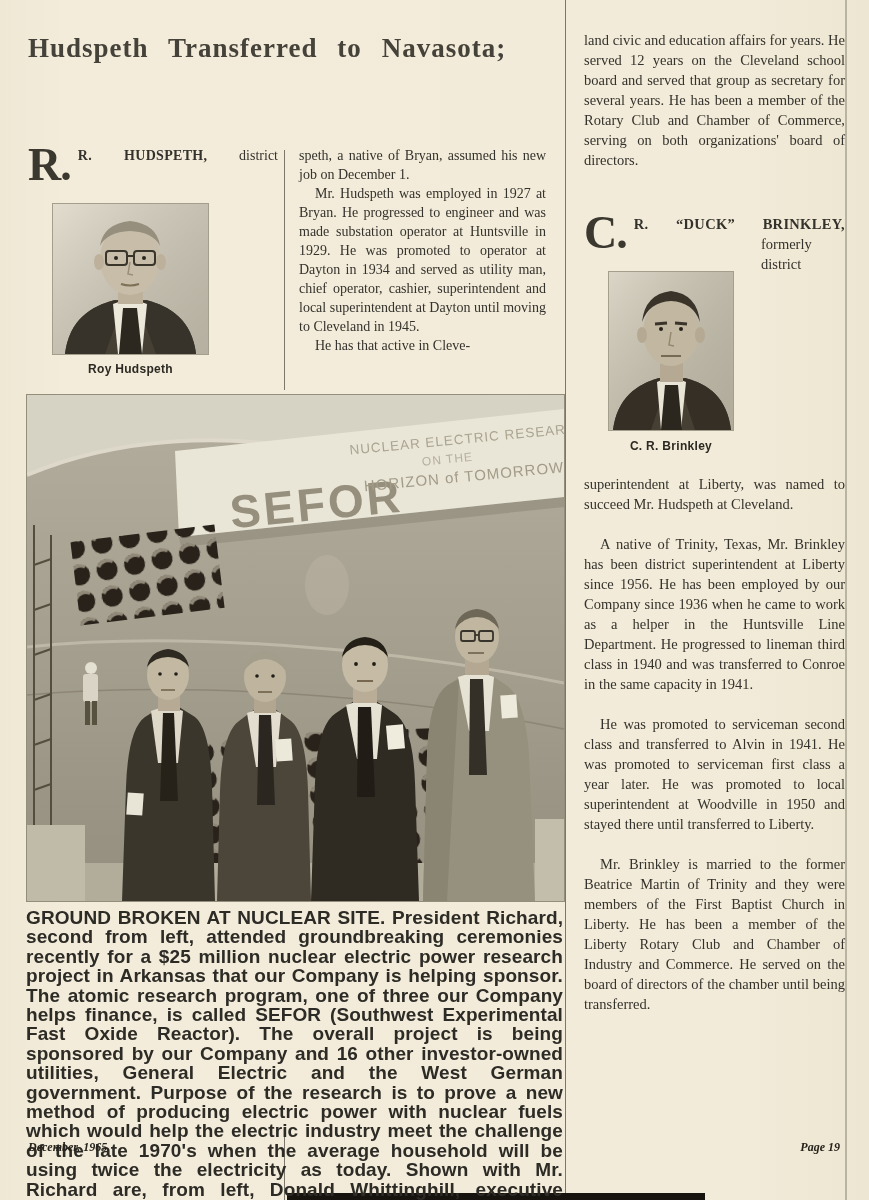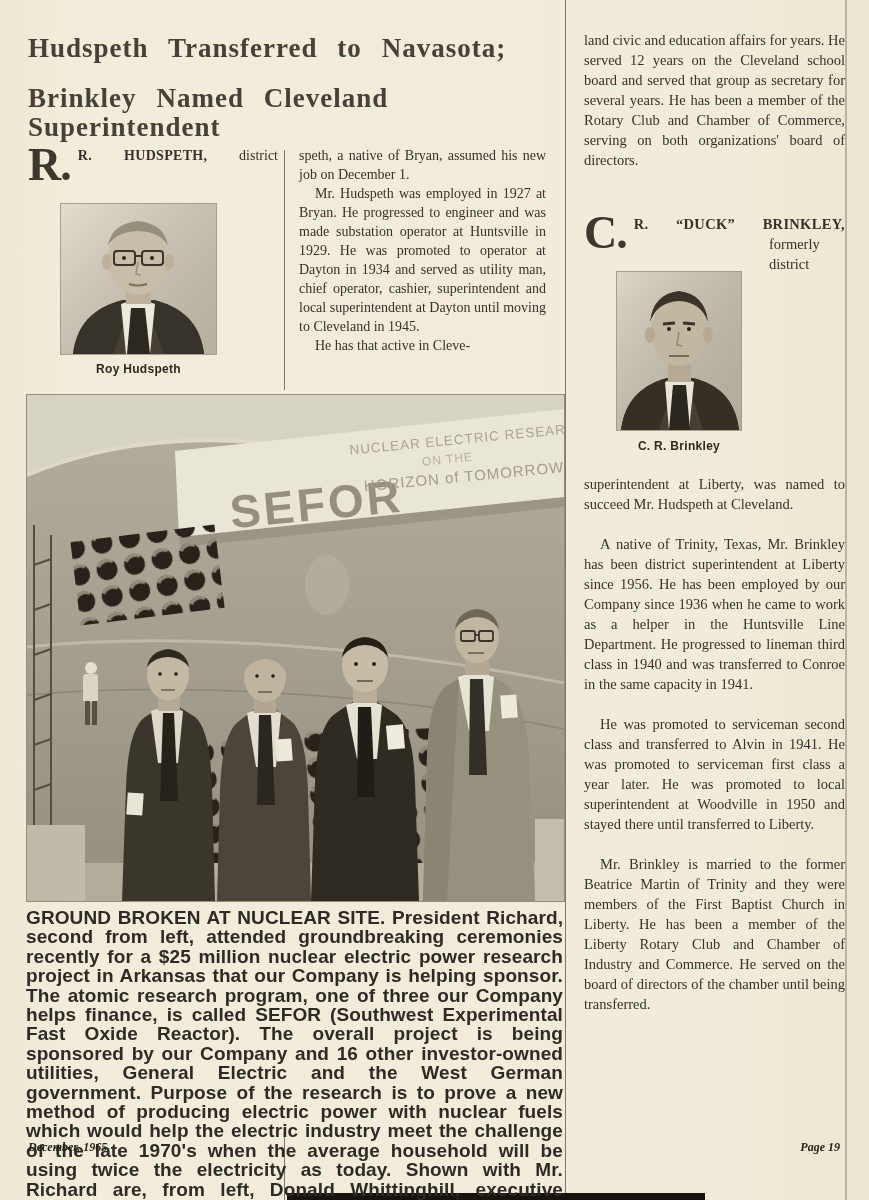--- a/index.html
+++ b/index.html
@@ -31,21 +31,21 @@
   .bodytext p, .rightcol p{margin:0;}
   .indent{text-indent:16px;}
   .rightcol p{margin-bottom:20px;}
   .rightcol p:last-child{margin-bottom:0;}
   .dropcap{
     float:left; font-size:46px; line-height:34px; font-weight:bold;
     padding:2px 7px 0 0; color:#3b382f; letter-spacing:-1px;
   }
   .lead-name{font-weight:bold; letter-spacing:0.3px;}
   
-  figure.portrait{float:left; clear:left; margin:5px 11px 2px 16px; padding:16px;}
+  figure.portrait{float:left; clear:left; margin:5px 11px 2px 8px; padding:16px;}
   figure.portrait svg{display:block; border:1px solid #a49e8d;}
   figure.portrait figcaption{
     font-family:"Liberation Sans","DejaVu Sans",sans-serif;
     font-weight:bold; font-size:12px; text-align:center;
     color:#2b2922; margin-top:5px; letter-spacing:0.3px;
   }
   .brinkley-block{margin-top:44px;}
   
   .main-photo{position:absolute; left:26px; top:394px; width:537px; height:506px;}
   .main-photo svg{display:block; border:1px solid #938d7c;}
@@ -71,21 +71,20 @@
 <div class="page">
 
   <div class="vrule" style="left:565px; top:0; height:1200px;"></div>
   <div class="vrule" style="left:284px; top:150px; height:240px;"></div>
   <div class="vrule" style="left:284px; top:1134px; height:66px;"></div>
   <div class="vrule light" style="left:845px; top:0; height:1200px;"></div>
   <div class="bottom-bar"></div>
 
   <div class="headline">
     <h1>Hudspeth Transferred to Navasota;</h1>
-    <h1>Brinkley Named Cleveland Superintendent</h1>
   </div>
 
   <div class="col1 bodytext">
     <span class="dropcap">R.</span>
     <figure class="portrait">
       <svg width="155" height="150" viewBox="0 0 155 150" aria-hidden="true">
         <rect width="155" height="150" fill="#d7d2c4"></rect>
         <rect width="155" height="150" fill="url(#hudVig)"></rect>
         <defs>
           <linearGradient id="hudVig" x1="0" y1="0" x2="1" y2="1">

